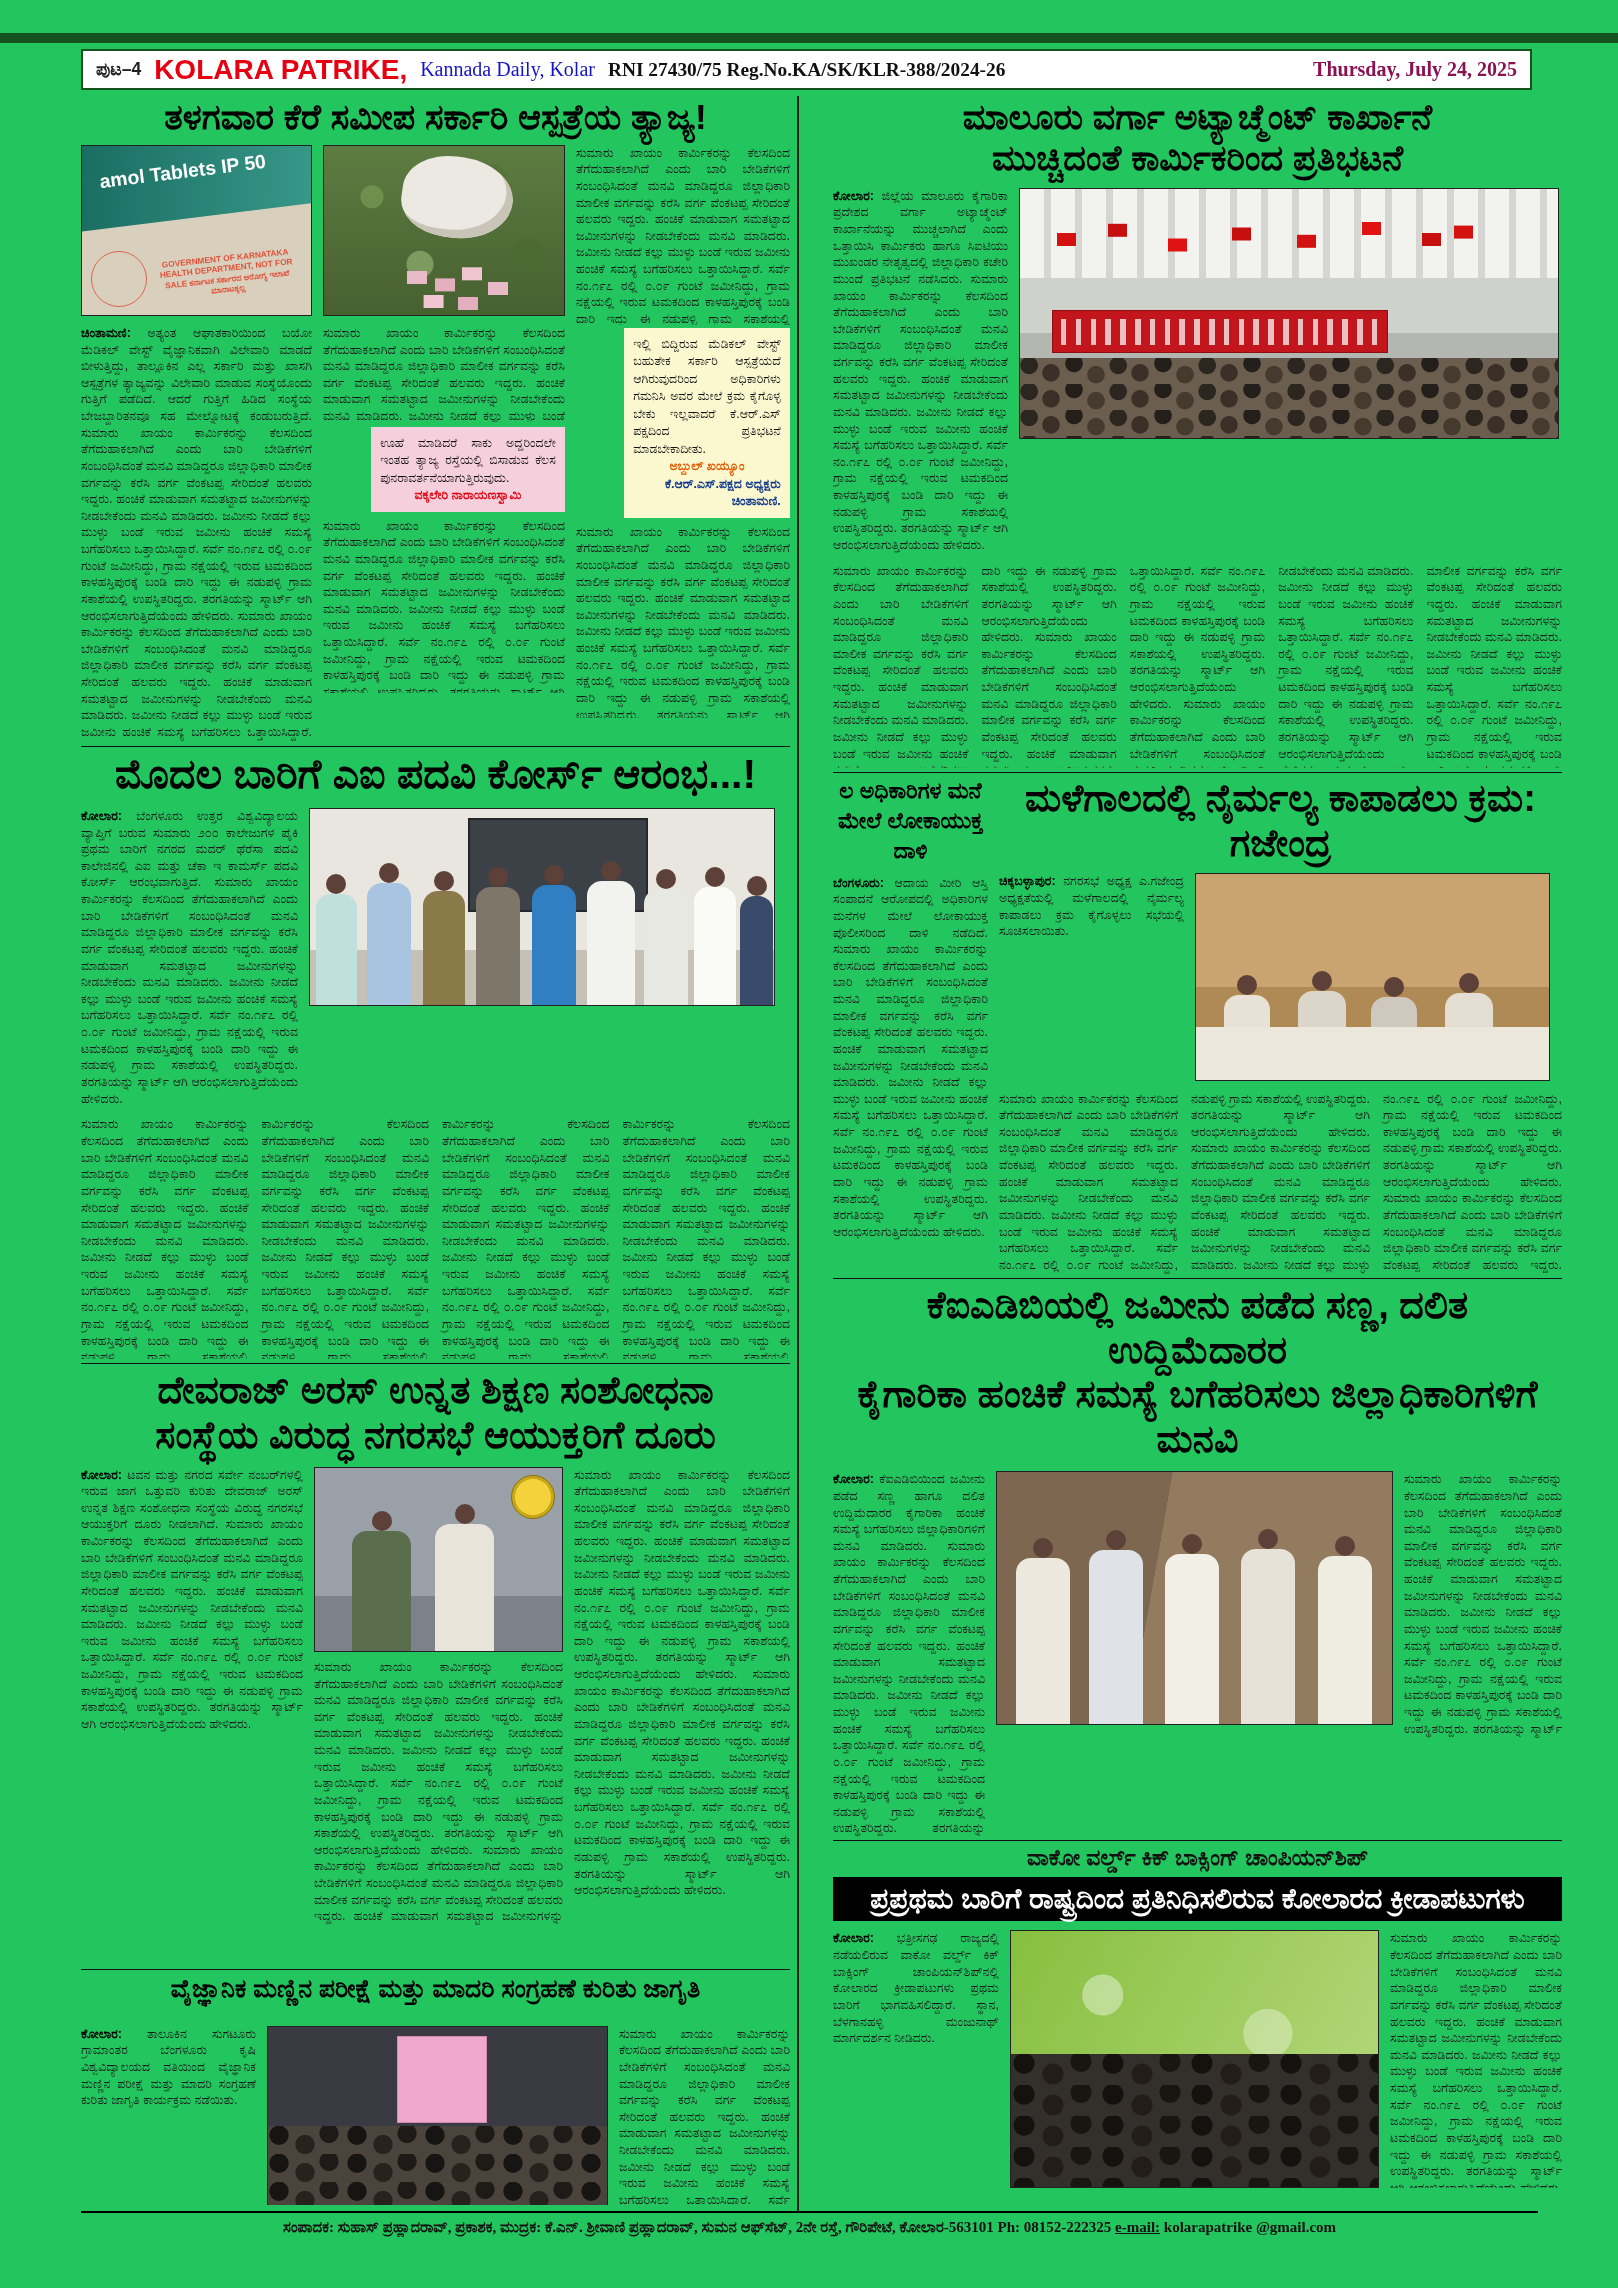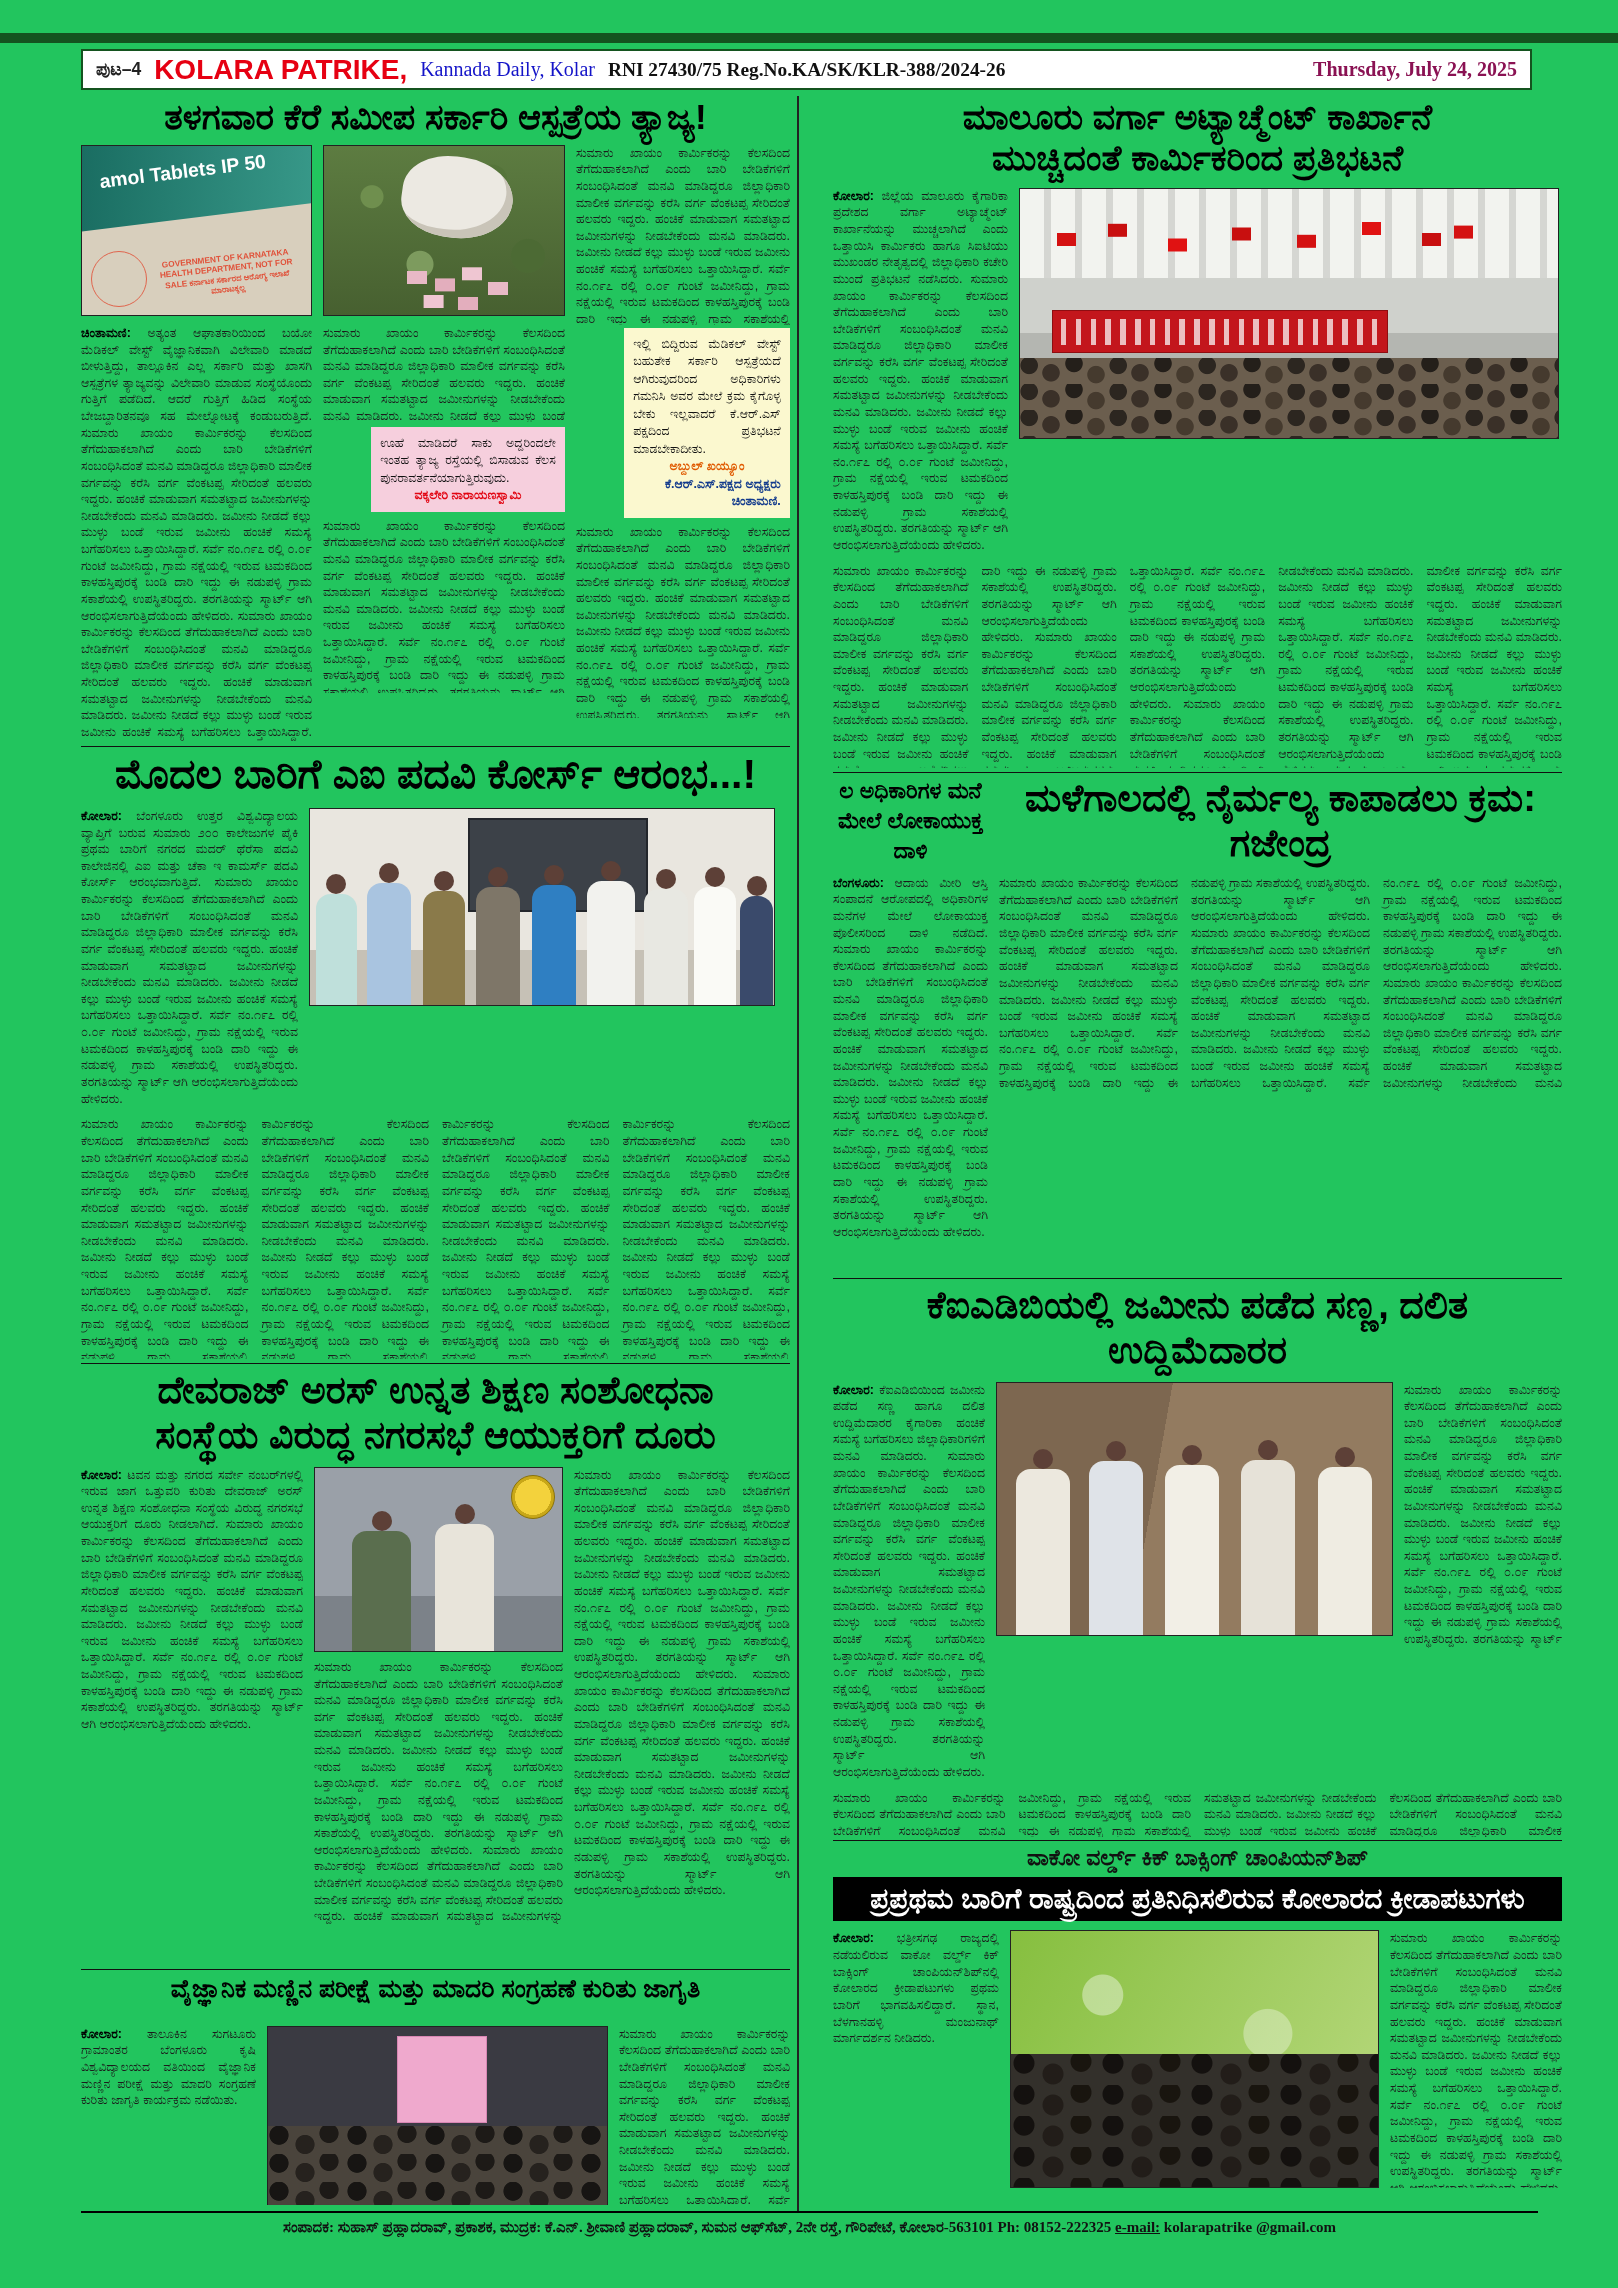--- a/index.html
+++ b/index.html
@@ -298,31 +298,45 @@
           <div style="width:155px;flex:none;">
             <div class="subhead-box">ಲ ಅಧಿಕಾರಿಗಳ ಮನೆ ಮೇಲೆ ಲೋಕಾಯುಕ್ತ ದಾಳಿ</div>
             <div class="body-block" style="height:388px;margin-top:9.2px;">
               <span class="dl">ಬೆಂಗಳೂರು:</span>
               <span>ಆದಾಯ ಮೀರಿ ಆಸ್ತಿ ಸಂಪಾದನೆ ಆರೋಪದಲ್ಲಿ ಅಧಿಕಾರಿಗಳ ಮನೆಗಳ ಮೇಲೆ ಲೋಕಾಯುಕ್ತ ಪೊಲೀಸರಿಂದ ದಾಳಿ ನಡೆದಿದೆ.</span>
               <span>ಸುಮಾರು ಖಾಯಂ ಕಾರ್ಮಿಕರನ್ನು ಕೆಲಸದಿಂದ ತೆಗೆದುಹಾಕಲಾಗಿದೆ ಎಂದು ಬಾರಿ ಬೇಡಿಕೆಗಳಿಗೆ ಸಂಬಂಧಿಸಿದಂತೆ ಮನವಿ ಮಾಡಿದ್ದರೂ ಜಿಲ್ಲಾಧಿಕಾರಿ ಮಾಲೀಕ ವರ್ಗವನ್ನು ಕರೆಸಿ ವರ್ಗ ವೆಂಕಟಪ್ಪ ಸೇರಿದಂತೆ ಹಲವರು ಇದ್ದರು. ಹಂಚಿಕೆ ಮಾಡುವಾಗ ಸಮತಟ್ಟಾದ ಜಮೀನುಗಳನ್ನು ನೀಡಬೇಕೆಂದು ಮನವಿ ಮಾಡಿದರು. ಜಮೀನು ನೀಡದೆ ಕಲ್ಲು ಮುಳ್ಳು ಬಂಡೆ ಇರುವ ಜಮೀನು ಹಂಚಿಕೆ ಸಮಸ್ಯೆ ಬಗೆಹರಿಸಲು ಒತ್ತಾಯಿಸಿದ್ದಾರೆ. ಸರ್ವೆ ನಂ.೧೯೭ ರಲ್ಲಿ ೦.೦೯ ಗುಂಟೆ ಜಮೀನಿದ್ದು, ಗ್ರಾಮ ನಕ್ಷೆಯಲ್ಲಿ ಇರುವ ಟಮಕದಿಂದ ಕಾಳಹಸ್ತಿಪುರಕ್ಕೆ ಬಂಡಿ ದಾರಿ ಇದ್ದು ಈ ನಡುಪಳ್ಳಿ ಗ್ರಾಮ ಸಕಾಶೆಯಲ್ಲಿ ಉಪಸ್ಥಿತರಿದ್ದರು. ತರಗತಿಯನ್ನು ಸ್ಮಾರ್ಟ್ ಆಗಿ ಆರಂಭಿಸಲಾಗುತ್ತಿದೆಯೆಂದು ಹೇಳಿದರು.</span>
             </div>
           </div>
           <div class="grow">
             <div class="headline h-md">ಮಳೆಗಾಲದಲ್ಲಿ ನೈರ್ಮಲ್ಯ ಕಾಪಾಡಲು ಕ್ರಮ: ಗಜೇಂದ್ರ</div>
+            <div class="row" style="margin-top:7.4px;">
+              <div style="width:185px;flex:none;" class="body-block">
+                <span class="dl">ಚಿಕ್ಕಬಳ್ಳಾಪುರ:</span>
+                <span>ನಗರಸಭೆ ಅಧ್ಯಕ್ಷ ಎ.ಗಜೇಂದ್ರ ಅಧ್ಯಕ್ಷತೆಯಲ್ಲಿ ಮಳೆಗಾಲದಲ್ಲಿ ನೈರ್ಮಲ್ಯ ಕಾಪಾಡಲು ಕ್ರಮ ಕೈಗೊಳ್ಳಲು ಸಭೆಯಲ್ಲಿ ಸೂಚಿಸಲಾಯಿತು.</span>
+              </div>
+              <div class="photo" id="ph-meeting" style="width:355px;height:208px;flex:none;">
+                <div class="pfig" style="left:28px;width:46px;height:85px;background:#e8e2d6;"></div>
+                <div class="pfig" style="left:102px;width:48px;height:89px;background:#dcd6ca;"></div>
+                <div class="pfig" style="left:175px;width:46px;height:83px;background:#cfc9bd;"></div>
+                <div class="pfig" style="left:249px;width:48px;height:87px;background:#e4ded2;"></div>
+                <div class="table"></div>
+              </div>
+            </div>
             <div class="body-cols c3" style="height:222px;margin-top:9.2px;">
               <span>ಸುಮಾರು ಖಾಯಂ ಕಾರ್ಮಿಕರನ್ನು ಕೆಲಸದಿಂದ ತೆಗೆದುಹಾಕಲಾಗಿದೆ ಎಂದು ಬಾರಿ ಬೇಡಿಕೆಗಳಿಗೆ ಸಂಬಂಧಿಸಿದಂತೆ ಮನವಿ ಮಾಡಿದ್ದರೂ ಜಿಲ್ಲಾಧಿಕಾರಿ ಮಾಲೀಕ ವರ್ಗವನ್ನು ಕರೆಸಿ ವರ್ಗ ವೆಂಕಟಪ್ಪ ಸೇರಿದಂತೆ ಹಲವರು ಇದ್ದರು. ಹಂಚಿಕೆ ಮಾಡುವಾಗ ಸಮತಟ್ಟಾದ ಜಮೀನುಗಳನ್ನು ನೀಡಬೇಕೆಂದು ಮನವಿ ಮಾಡಿದರು. ಜಮೀನು ನೀಡದೆ ಕಲ್ಲು ಮುಳ್ಳು ಬಂಡೆ ಇರುವ ಜಮೀನು ಹಂಚಿಕೆ ಸಮಸ್ಯೆ ಬಗೆಹರಿಸಲು ಒತ್ತಾಯಿಸಿದ್ದಾರೆ. ಸರ್ವೆ ನಂ.೧೯೭ ರಲ್ಲಿ ೦.೦೯ ಗುಂಟೆ ಜಮೀನಿದ್ದು, ಗ್ರಾಮ ನಕ್ಷೆಯಲ್ಲಿ ಇರುವ ಟಮಕದಿಂದ ಕಾಳಹಸ್ತಿಪುರಕ್ಕೆ ಬಂಡಿ ದಾರಿ ಇದ್ದು ಈ ನಡುಪಳ್ಳಿ ಗ್ರಾಮ ಸಕಾಶೆಯಲ್ಲಿ ಉಪಸ್ಥಿತರಿದ್ದರು. ತರಗತಿಯನ್ನು ಸ್ಮಾರ್ಟ್ ಆಗಿ ಆರಂಭಿಸಲಾಗುತ್ತಿದೆಯೆಂದು ಹೇಳಿದರು. ಸುಮಾರು ಖಾಯಂ ಕಾರ್ಮಿಕರನ್ನು ಕೆಲಸದಿಂದ ತೆಗೆದುಹಾಕಲಾಗಿದೆ ಎಂದು ಬಾರಿ ಬೇಡಿಕೆಗಳಿಗೆ ಸಂಬಂಧಿಸಿದಂತೆ ಮನವಿ ಮಾಡಿದ್ದರೂ ಜಿಲ್ಲಾಧಿಕಾರಿ ಮಾಲೀಕ ವರ್ಗವನ್ನು ಕರೆಸಿ ವರ್ಗ ವೆಂಕಟಪ್ಪ ಸೇರಿದಂತೆ ಹಲವರು ಇದ್ದರು. ಹಂಚಿಕೆ ಮಾಡುವಾಗ ಸಮತಟ್ಟಾದ ಜಮೀನುಗಳನ್ನು ನೀಡಬೇಕೆಂದು ಮನವಿ ಮಾಡಿದರು. ಜಮೀನು ನೀಡದೆ ಕಲ್ಲು ಮುಳ್ಳು ಬಂಡೆ ಇರುವ ಜಮೀನು ಹಂಚಿಕೆ ಸಮಸ್ಯೆ ಬಗೆಹರಿಸಲು ಒತ್ತಾಯಿಸಿದ್ದಾರೆ. ಸರ್ವೆ ನಂ.೧೯೭ ರಲ್ಲಿ ೦.೦೯ ಗುಂಟೆ ಜಮೀನಿದ್ದು, ಗ್ರಾಮ ನಕ್ಷೆಯಲ್ಲಿ ಇರುವ ಟಮಕದಿಂದ ಕಾಳಹಸ್ತಿಪುರಕ್ಕೆ ಬಂಡಿ ದಾರಿ ಇದ್ದು ಈ ನಡುಪಳ್ಳಿ ಗ್ರಾಮ ಸಕಾಶೆಯಲ್ಲಿ ಉಪಸ್ಥಿತರಿದ್ದರು. ತರಗತಿಯನ್ನು ಸ್ಮಾರ್ಟ್ ಆಗಿ ಆರಂಭಿಸಲಾಗುತ್ತಿದೆಯೆಂದು ಹೇಳಿದರು. ಸುಮಾರು ಖಾಯಂ ಕಾರ್ಮಿಕರನ್ನು ಕೆಲಸದಿಂದ ತೆಗೆದುಹಾಕಲಾಗಿದೆ ಎಂದು ಬಾರಿ ಬೇಡಿಕೆಗಳಿಗೆ ಸಂಬಂಧಿಸಿದಂತೆ ಮನವಿ ಮಾಡಿದ್ದರೂ ಜಿಲ್ಲಾಧಿಕಾರಿ ಮಾಲೀಕ ವರ್ಗವನ್ನು ಕರೆಸಿ ವರ್ಗ ವೆಂಕಟಪ್ಪ ಸೇರಿದಂತೆ ಹಲವರು ಇದ್ದರು. ಹಂಚಿಕೆ ಮಾಡುವಾಗ ಸಮತಟ್ಟಾದ ಜಮೀನುಗಳನ್ನು ನೀಡಬೇಕೆಂದು ಮನವಿ ಮಾಡಿದರು. ಜಮೀನು ನೀಡದೆ ಕಲ್ಲು ಮುಳ್ಳು ಬಂಡೆ ಇರುವ ಜಮೀನು ಹಂಚಿಕೆ ಸಮಸ್ಯೆ ಬಗೆಹರಿಸಲು ಒತ್ತಾಯಿಸಿದ್ದಾರೆ. ಸರ್ವೆ ನಂ.೧೯೭ ರಲ್ಲಿ ೦.೦೯ ಗುಂಟೆ ಜಮೀನಿದ್ದು, ಗ್ರಾಮ ನಕ್ಷೆಯಲ್ಲಿ ಇರುವ ಟಮಕದಿಂದ ಕಾಳಹಸ್ತಿಪುರಕ್ಕೆ ಬಂಡಿ ದಾರಿ ಇದ್ದು ಈ ನಡುಪಳ್ಳಿ ಗ್ರಾಮ ಸಕಾಶೆಯಲ್ಲಿ ಉಪಸ್ಥಿತರಿದ್ದರು. ತರಗತಿಯನ್ನು ಸ್ಮಾರ್ಟ್ ಆಗಿ ಆರಂಭಿಸಲಾಗುತ್ತಿದೆಯೆಂದು ಹೇಳಿದರು.</span>
             </div>
           </div>
         </div>
       </div>
 
       <div class="hrule"></div>
 
       <div class="art" style="height:554px;">
         <div class="headline h-md">ಕೆಐಎಡಿಬಿಯಲ್ಲಿ ಜಮೀನು ಪಡೆದ ಸಣ್ಣ, ದಲಿತ ಉದ್ದಿಮೆದಾರರ</div>
+        <div class="headline h-md">ಕೈಗಾರಿಕಾ ಹಂಚಿಕೆ ಸಮಸ್ಯೆ ಬಗೆಹರಿಸಲು ಜಿಲ್ಲಾಧಿಕಾರಿಗಳಿಗೆ ಮನವಿ</div>
         <div class="row" style="margin-top:9.2px;">
           <div style="width:152px;flex:none;" class="body-block">
             <span class="dl">ಕೋಲಾರ:</span>
             <span>ಕೆಐಎಡಿಬಿಯಿಂದ ಜಮೀನು ಪಡೆದ ಸಣ್ಣ ಹಾಗೂ ದಲಿತ ಉದ್ದಿಮೆದಾರರ ಕೈಗಾರಿಕಾ ಹಂಚಿಕೆ ಸಮಸ್ಯೆ ಬಗೆಹರಿಸಲು ಜಿಲ್ಲಾಧಿಕಾರಿಗಳಿಗೆ ಮನವಿ ಮಾಡಿದರು.</span>
             <span>ಸುಮಾರು ಖಾಯಂ ಕಾರ್ಮಿಕರನ್ನು ಕೆಲಸದಿಂದ ತೆಗೆದುಹಾಕಲಾಗಿದೆ ಎಂದು ಬಾರಿ ಬೇಡಿಕೆಗಳಿಗೆ ಸಂಬಂಧಿಸಿದಂತೆ ಮನವಿ ಮಾಡಿದ್ದರೂ ಜಿಲ್ಲಾಧಿಕಾರಿ ಮಾಲೀಕ ವರ್ಗವನ್ನು ಕರೆಸಿ ವರ್ಗ ವೆಂಕಟಪ್ಪ ಸೇರಿದಂತೆ ಹಲವರು ಇದ್ದರು. ಹಂಚಿಕೆ ಮಾಡುವಾಗ ಸಮತಟ್ಟಾದ ಜಮೀನುಗಳನ್ನು ನೀಡಬೇಕೆಂದು ಮನವಿ ಮಾಡಿದರು. ಜಮೀನು ನೀಡದೆ ಕಲ್ಲು ಮುಳ್ಳು ಬಂಡೆ ಇರುವ ಜಮೀನು ಹಂಚಿಕೆ ಸಮಸ್ಯೆ ಬಗೆಹರಿಸಲು ಒತ್ತಾಯಿಸಿದ್ದಾರೆ. ಸರ್ವೆ ನಂ.೧೯೭ ರಲ್ಲಿ ೦.೦೯ ಗುಂಟೆ ಜಮೀನಿದ್ದು, ಗ್ರಾಮ ನಕ್ಷೆಯಲ್ಲಿ ಇರುವ ಟಮಕದಿಂದ ಕಾಳಹಸ್ತಿಪುರಕ್ಕೆ ಬಂಡಿ ದಾರಿ ಇದ್ದು ಈ ನಡುಪಳ್ಳಿ ಗ್ರಾಮ ಸಕಾಶೆಯಲ್ಲಿ ಉಪಸ್ಥಿತರಿದ್ದರು. ತರಗತಿಯನ್ನು ಸ್ಮಾರ್ಟ್ ಆಗಿ ಆರಂಭಿಸಲಾಗುತ್ತಿದೆಯೆಂದು ಹೇಳಿದರು.</span>
           </div>
           <div class="photo" id="ph-kiadb" style="width:397px;height:254px;flex:none;">
             <div class="pfig" style="left:18.5px;width:54px;height:166px;background:#ece8de;"></div>
             <div class="pfig" style="left:92px;width:54px;height:174px;background:#dfe3e8;"></div>
             <div class="pfig" style="left:168px;width:54px;height:170px;background:#f2efe6;"></div>

